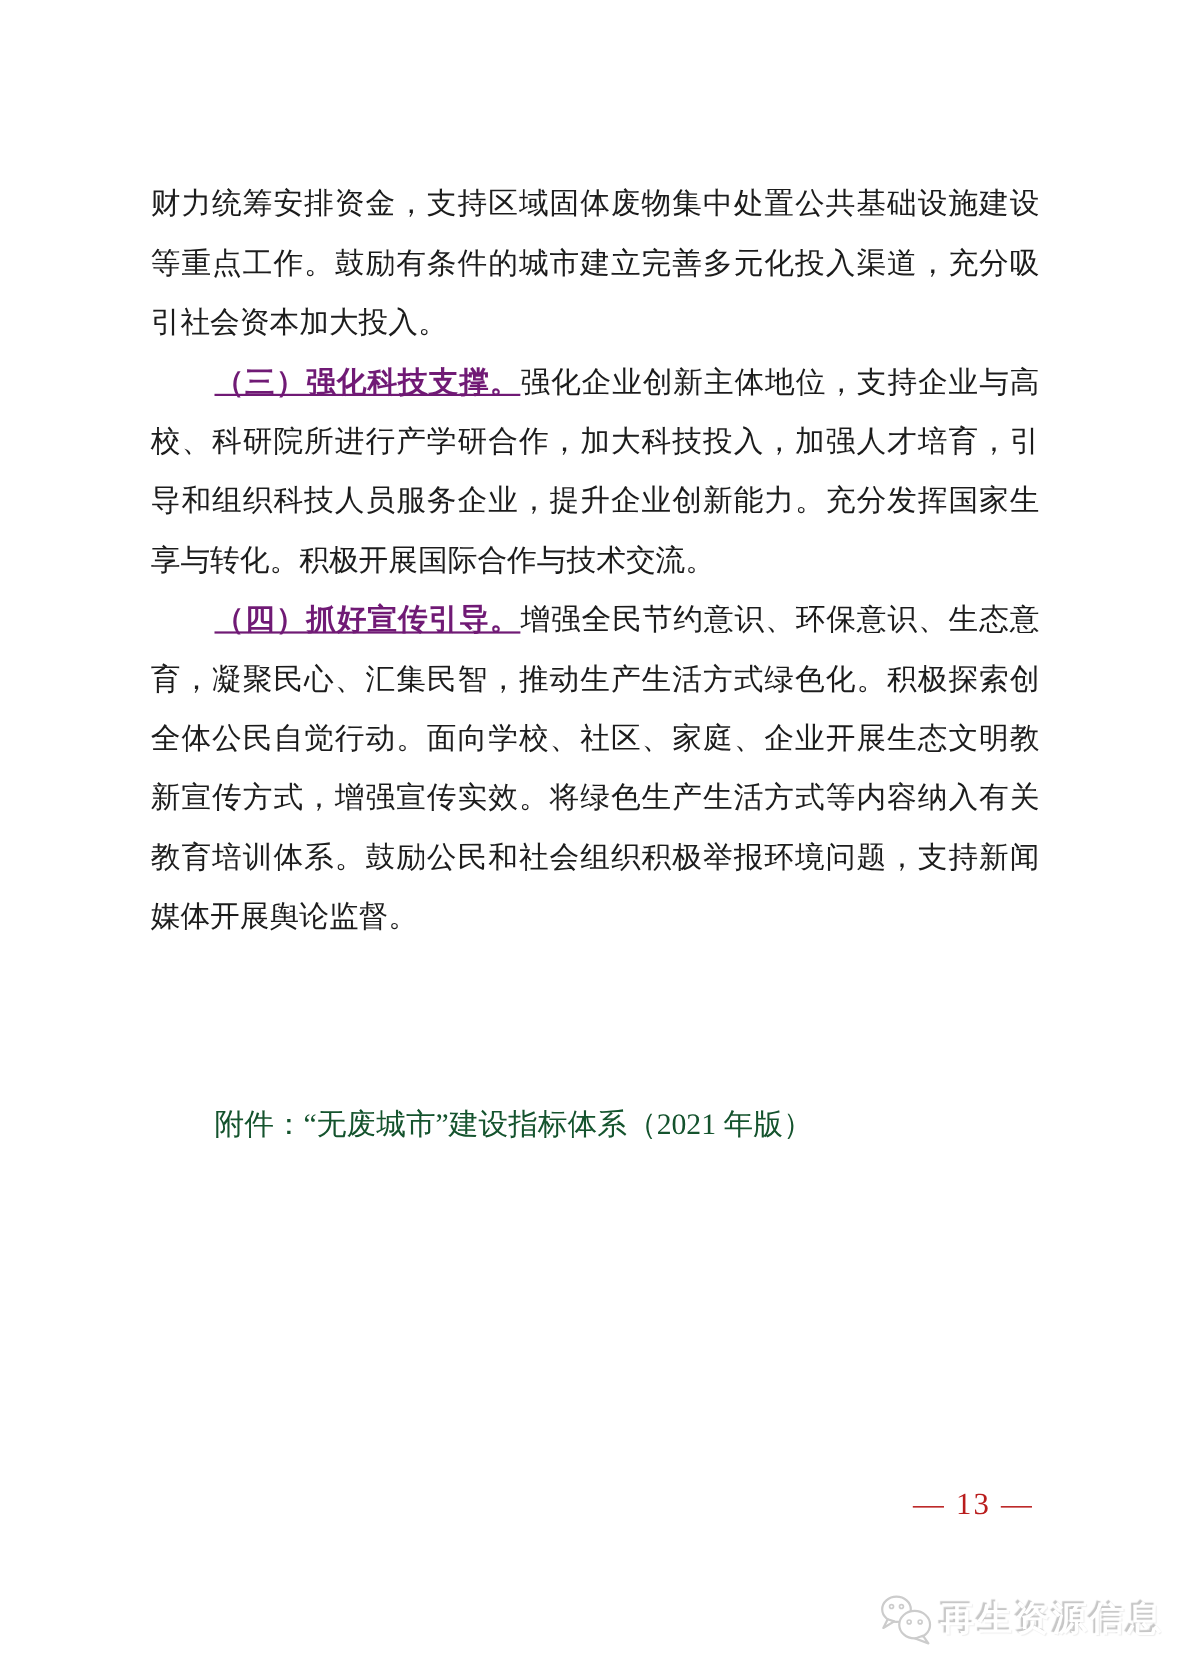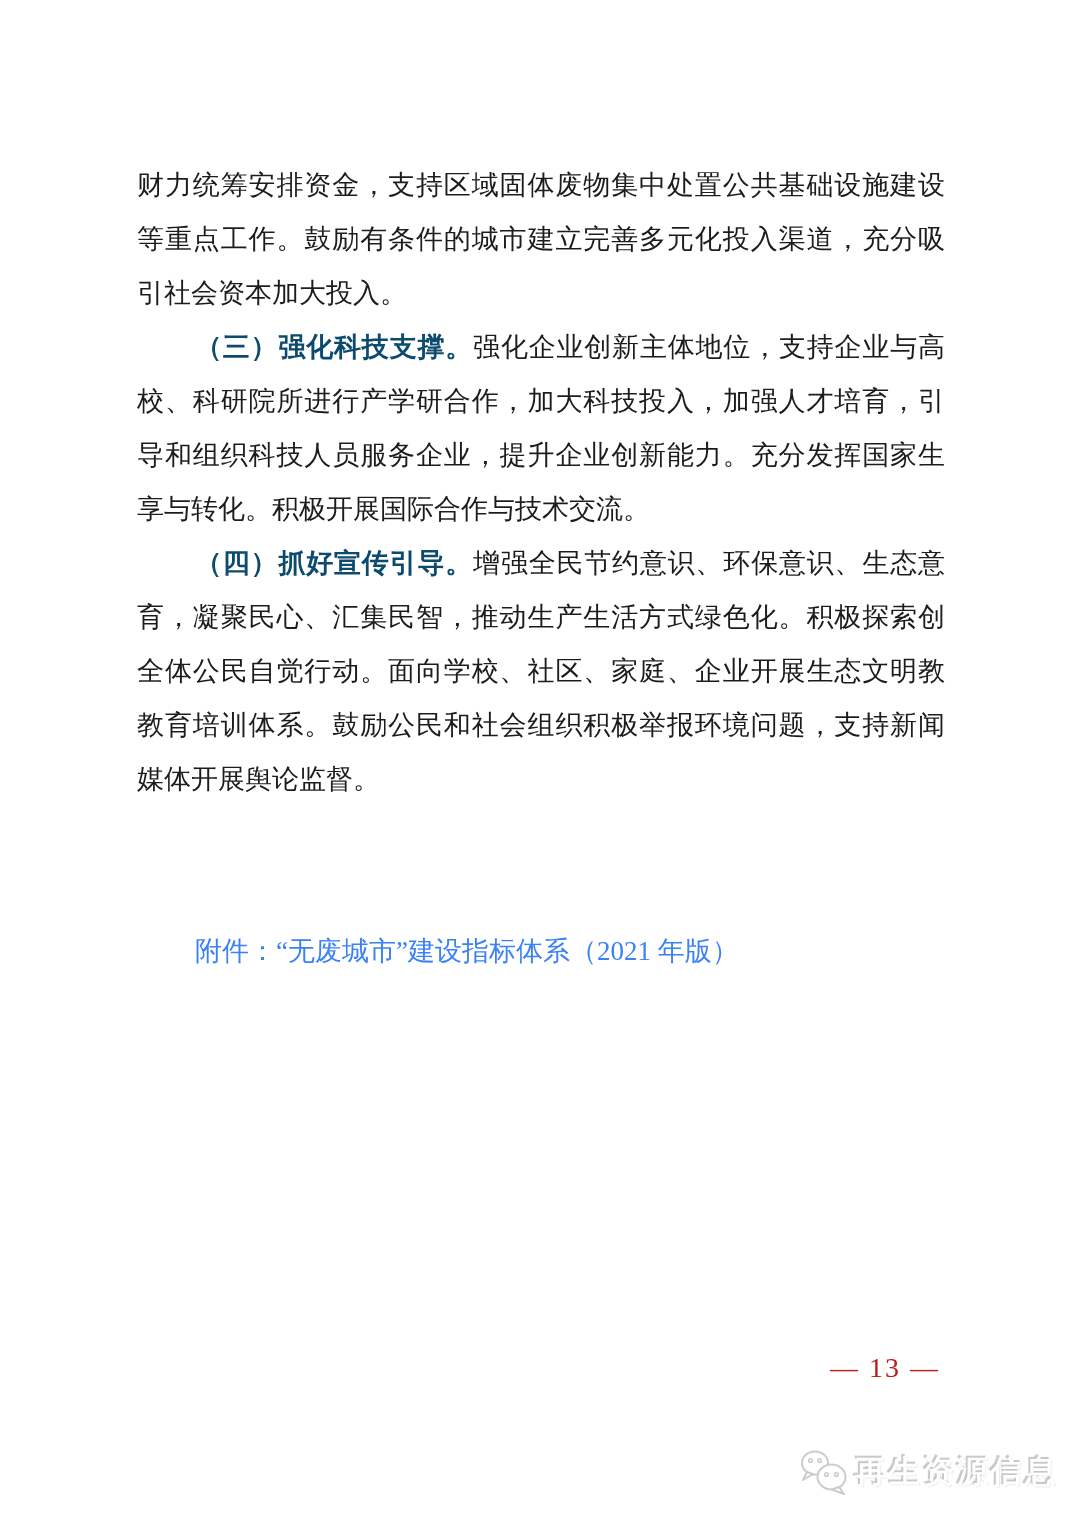--- a/index.html
+++ b/index.html
@@ -32,32 +32,33 @@
   .line.just {
     white-space: normal;
     text-align: justify;
     text-align-last: justify;
   }
   .line.indent {
     padding-left: 58px;
   }
   .line .bold {
     font-weight: 700;
-    color: #0c4a6e;
+    color: #701a75;
+    text-decoration: underline;
   }
   .attachment-line {
     position: absolute;
     left: 137px;
-    top: 924px;
+    top: 995px;
     width: 808px;
     padding-left: 58px;
     height: 54px;
     line-height: 54px;
     font-size: 27px;
-    color: #3b82f6;
+    color: #14532d;
   }
   .page-number {
     position: absolute;
     left: 815px;
     top: 1348px;
     width: 140px;
     height: 40px;
     line-height: 40px;
     text-align: center;
     font-size: 28px;
@@ -96,20 +97,21 @@
       <div class="line just"><span>财力统筹安排资金，支持区域固体废物集中处置公共基础设施建设</span></div>
       <div class="line just"><span>等重点工作。鼓励有条件的城市建立完善多元化投入渠道，充分吸</span></div>
       <div class="line"><span>引社会资本加大投入。</span></div>
       <div class="line indent just"><span class="bold">（三）强化科技支撑。</span><span>强化企业创新主体地位，支持企业与高</span></div>
       <div class="line just"><span>校、科研院所进行产学研合作，加大科技投入，加强人才培育，引</span></div>
       <div class="line just"><span>导和组织科技人员服务企业，提升企业创新能力。充分发挥国家生</span></div>
       <div class="line"><span>享与转化。积极开展国际合作与技术交流。</span></div>
       <div class="line indent just"><span class="bold">（四）抓好宣传引导。</span><span>增强全民节约意识、环保意识、生态意</span></div>
       <div class="line just"><span>育，凝聚民心、汇集民智，推动生产生活方式绿色化。积极探索创</span></div>
       <div class="line just"><span>全体公民自觉行动。面向学校、社区、家庭、企业开展生态文明教</span></div>
+      <div class="line just"><span>新宣传方式，增强宣传实效。将绿色生产生活方式等内容纳入有关</span></div>
       <div class="line just"><span>教育培训体系。鼓励公民和社会组织积极举报环境问题，支持新闻</span></div>
       <div class="line"><span>媒体开展舆论监督。</span></div>
     </div>
 
   <div class="attachment-line">附件：“无废城市”建设指标体系（2021 年版）</div>
 
   <div class="page-number">— 13 —</div>
 
   <div class="watermark">
     <svg class="wechat-icon" viewBox="0 0 52 48" xmlns="http://www.w3.org/2000/svg">

